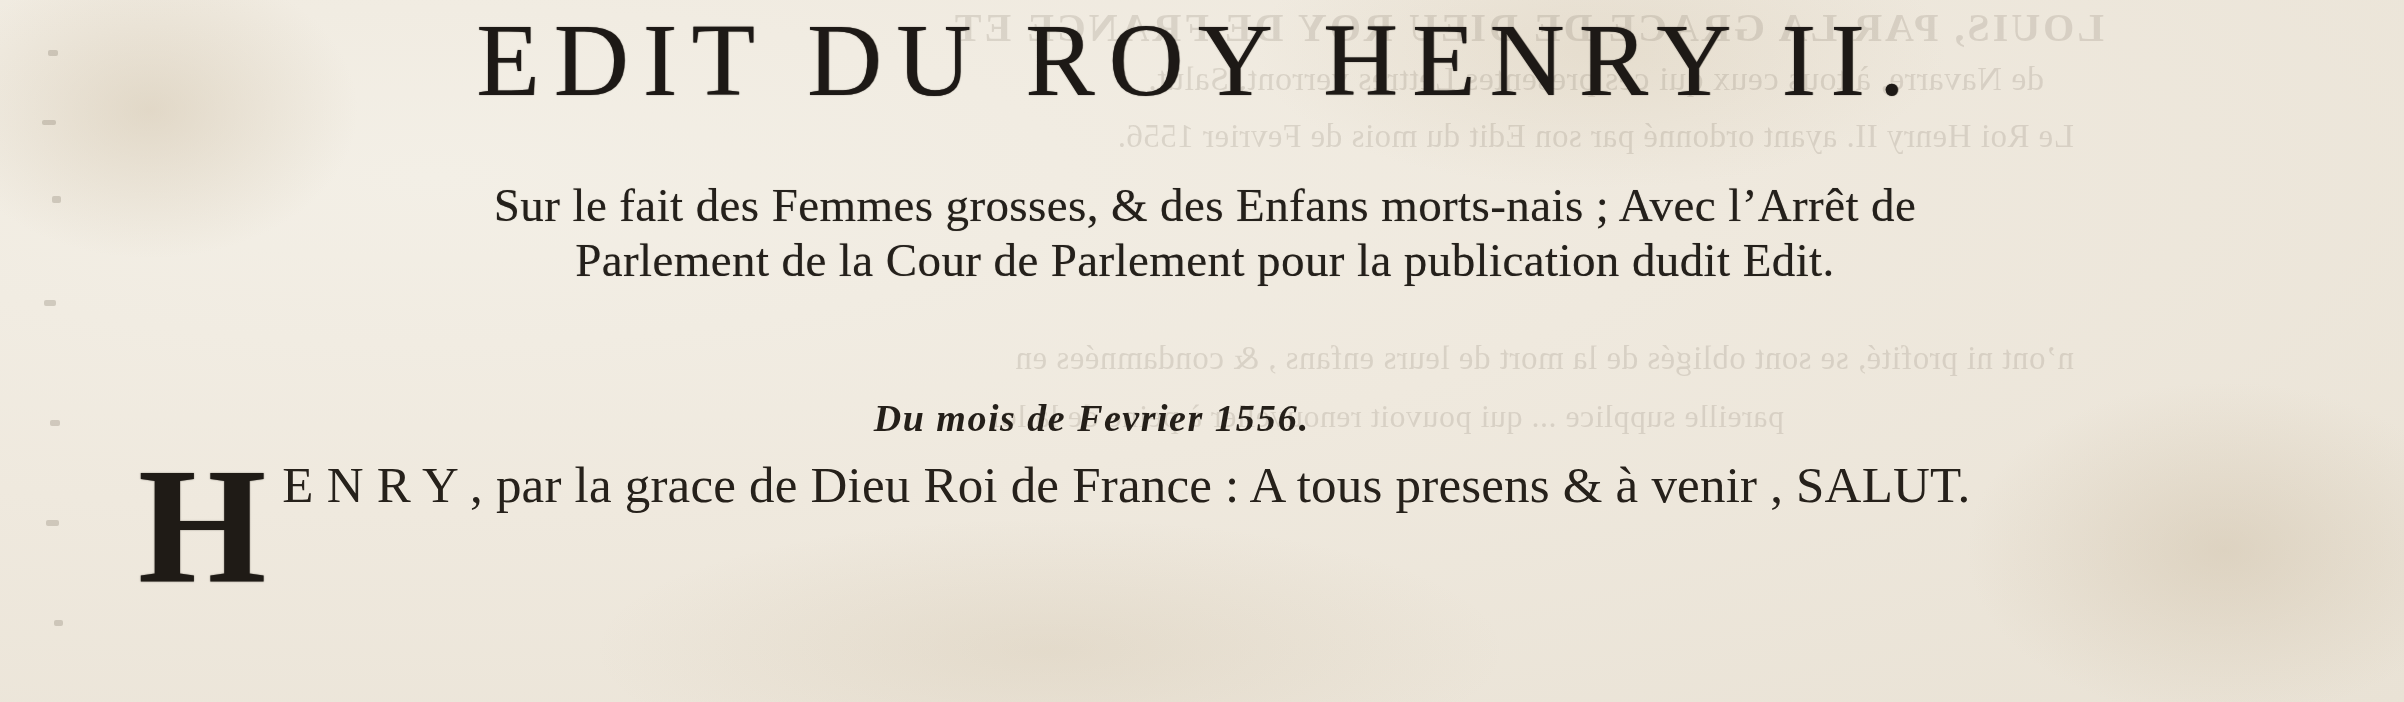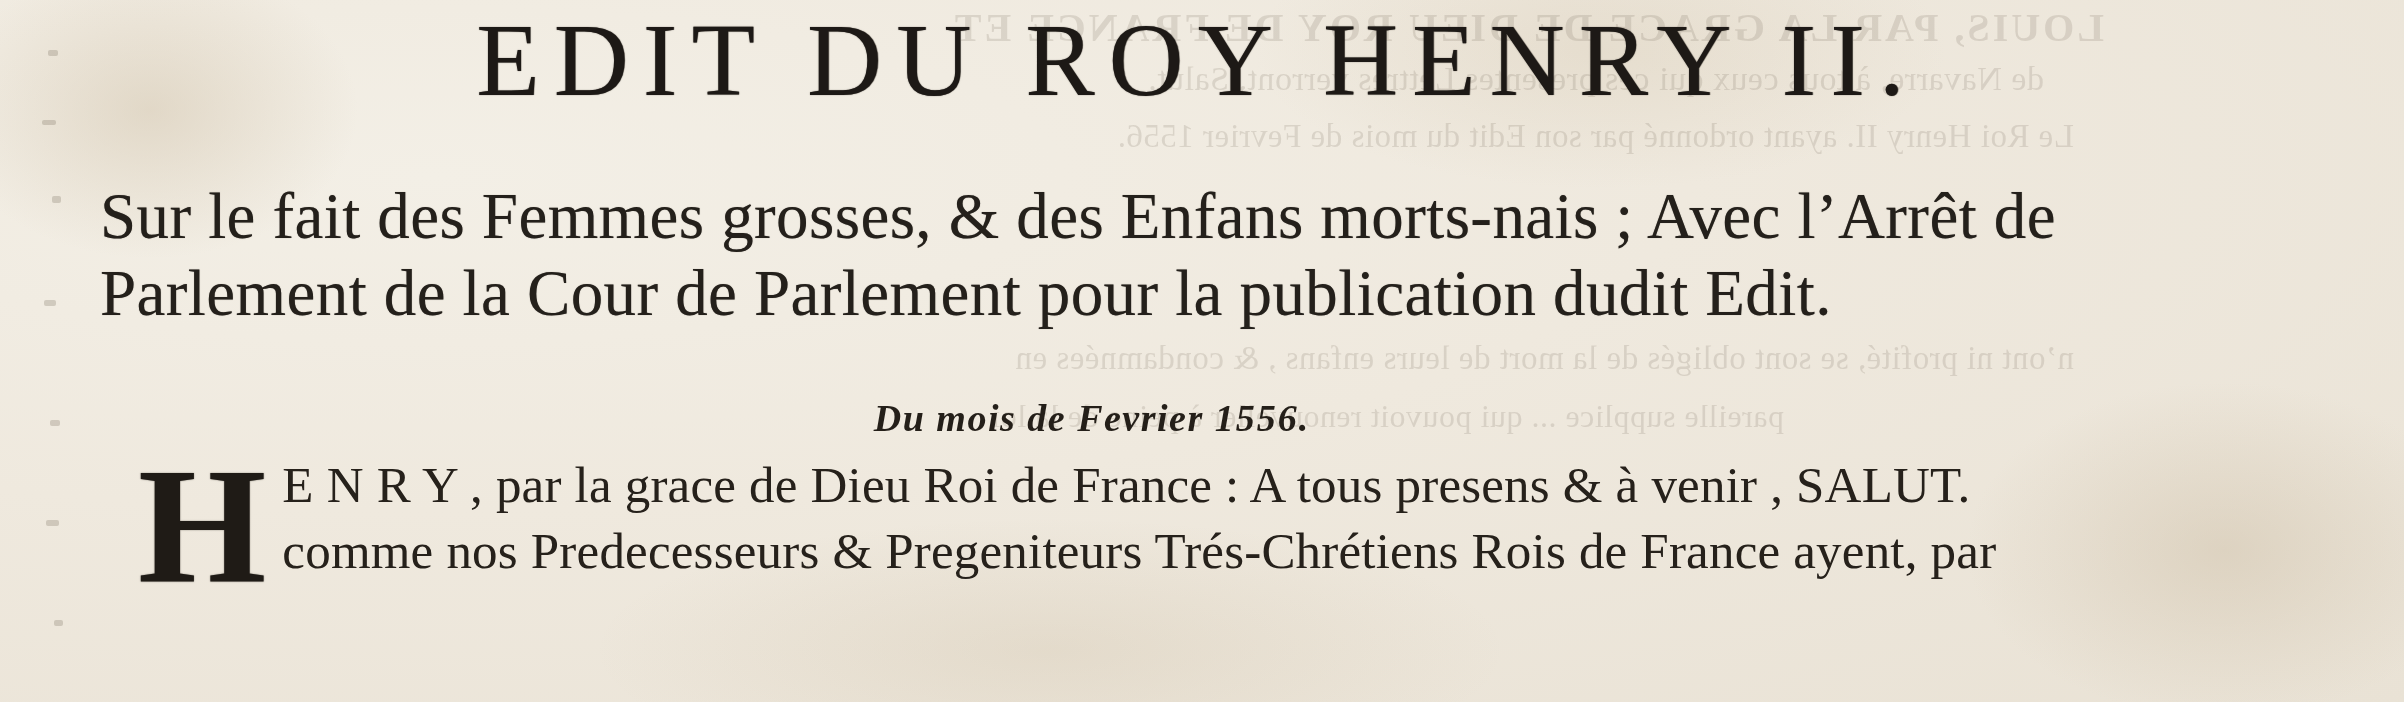--- a/index.html
+++ b/index.html
@@ -78,21 +78,22 @@
     font-weight: 400;
     color: #1d1916;
     text-shadow: 0 0 1.2px rgba(35,30,24,0.65), 0.6px 0.4px 0 rgba(40,34,27,0.35);
   }
 
   .subtitle {
     position: absolute;
     top: 178px;
     left: 100px;
     width: 2210px;
-    font-size: 65px;
+    text-align: center;
+    font-size: 47px;
     line-height: 1.18;
     color: #24201b;
     letter-spacing: 0.4px;
     text-shadow: 0 0 0.8px rgba(35,30,24,0.5);
   }
   .subtitle .l2 { display: block; }
 
   .date-line {
     position: absolute;
     top: 396px;
@@ -185,20 +186,19 @@
 
     <div class="date-line">
       <span>Du mois de Fevrier</span>
       <span class="year">1556.</span>
     </div>
 
     <div class="body-block">
       <span class="dropcap">H</span>
       <div class="body-lines">
         <span class="bl bl1">E N R Y , par la grace de Dieu Roi de France : A tous presens &amp; à venir , SALUT.</span>
-        <span class="bl bl2">comme nos Predecesseurs &amp; Pregeniteurs Trés-Chrétiens Rois de France ayent, par</span>
       </div>
     </div>
 
   </div>
 
   <div class="bottom-fade"></div>
 </div>
 
 </body></html>

